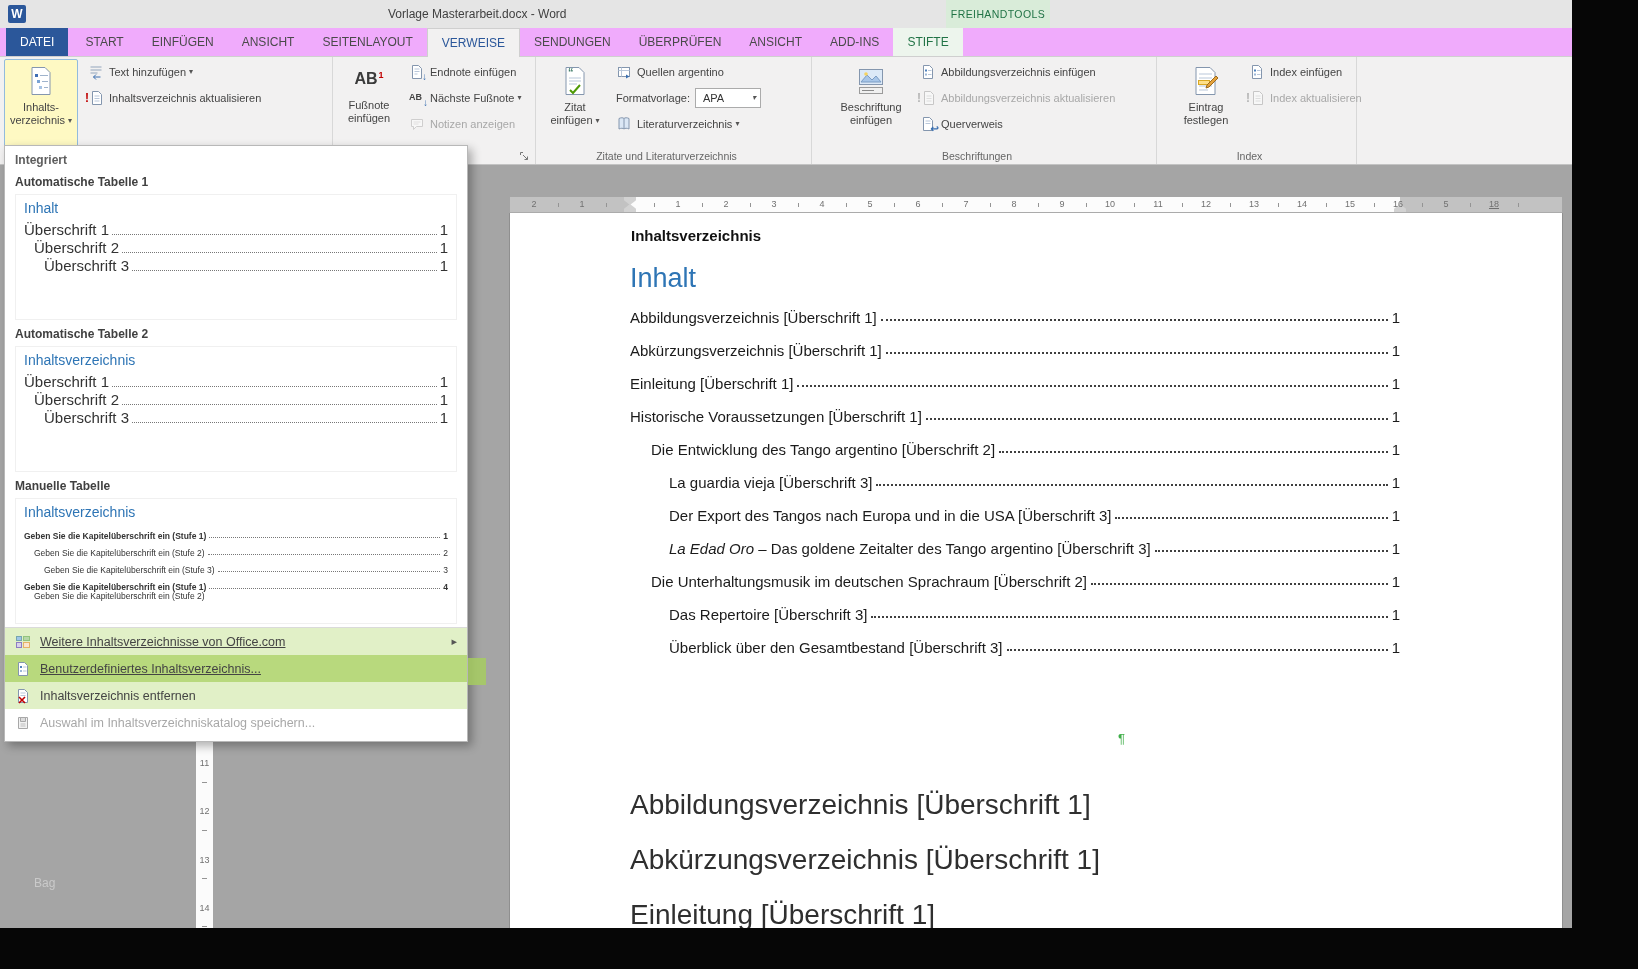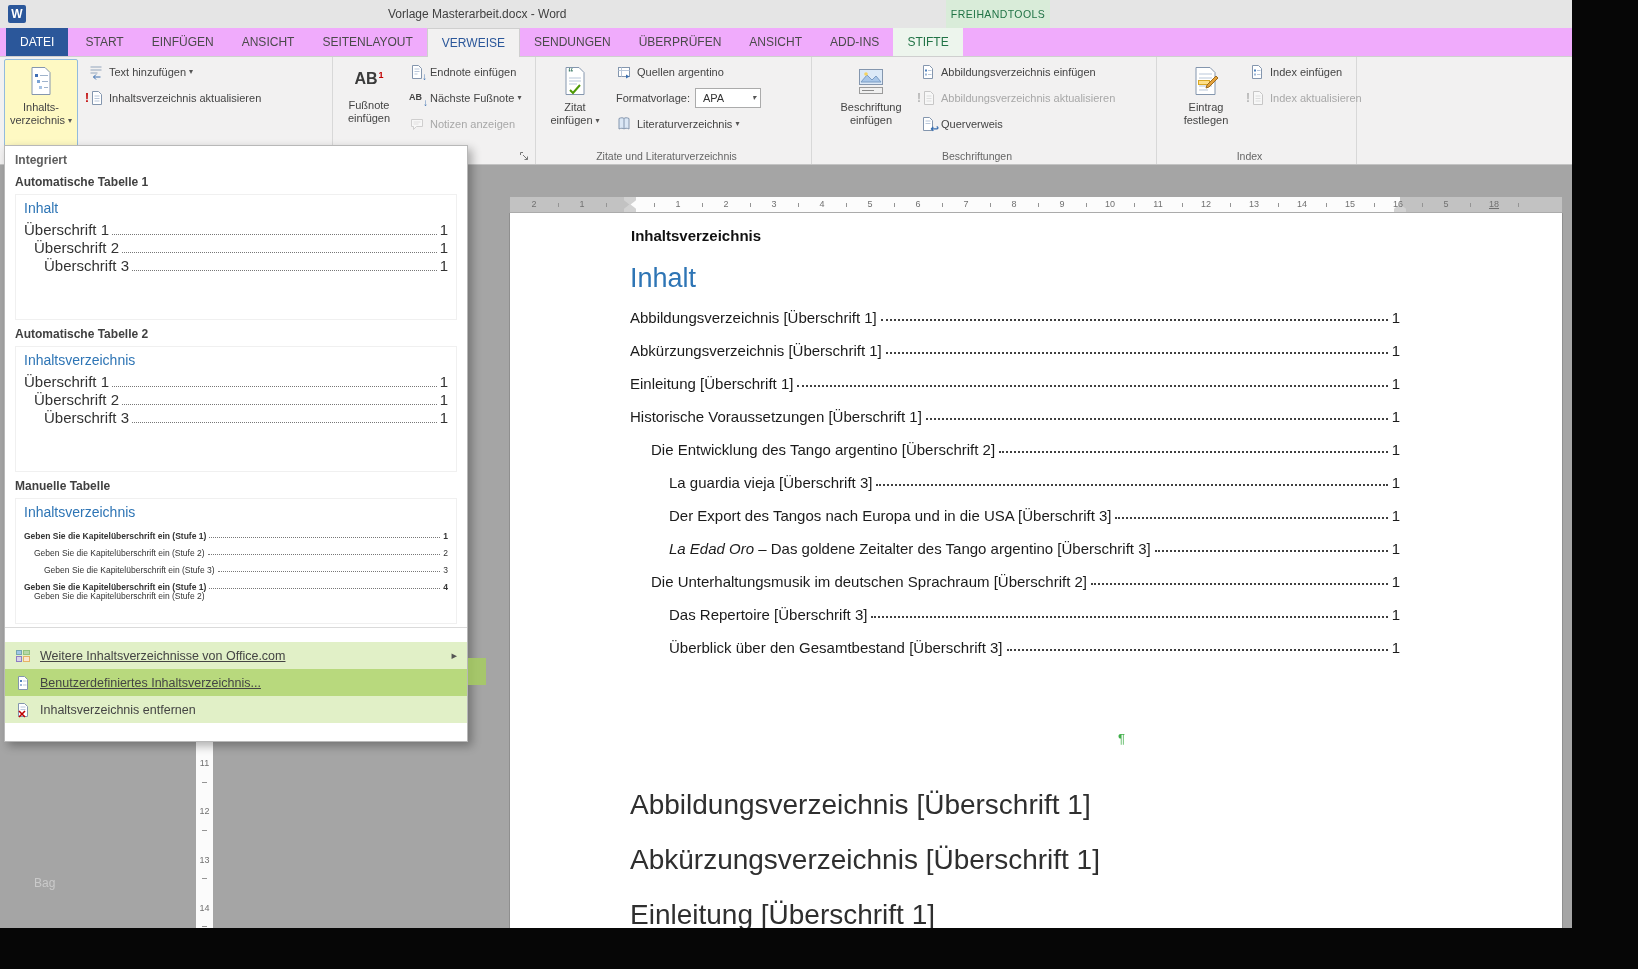--- a/index.html
+++ b/index.html
@@ -77,21 +77,21 @@
   .gal-name{font-size:12px;font-weight:bold;color:#404040;margin-bottom:5px}
   .gal-preview{border:1px solid #f0f0f0;background:#fff;padding:5px 8px 2px;height:126px;overflow:hidden}
   .gal-heading{font-size:14px;color:var(--heading-blue,#2e75b5);margin-bottom:4px}
   .gal-row{display:flex;align-items:flex-end;height:18px;font-size:15px;color:#333}
   .gal-row.small{font-size:8.5px;height:17px}
   .gal-row.b{font-weight:bold}
   .gal-row.i1{padding-left:10px}
   .gal-row.i2{padding-left:20px}
   .gal-row.cut{height:9px;overflow:hidden}
   .gal-row .leader{flex:1;border-bottom:1px dotted #777;margin:0 3px 3px}
-  .menu-cmds{position:absolute;left:0;right:0;top:481px;border-top:1px solid #dadada;padding-top:14px}
+  .menu-cmds{position:absolute;left:0;right:0;top:481px;border-top:1px solid #dadada;padding-top:0}
   .mcmd{height:27px;display:flex;align-items:center;padding:0 10px;font-size:12.5px;color:#444;position:relative}
   .mcmd .mic{width:16px;height:16px;margin-right:9px;flex:none}
   .mcmd.ul .mlabel{text-decoration:underline}
   .mcmd.disabled{color:var(--disabled,#a8a8a8)}
   .mcmd .subarrow{margin-left:auto;color:#555;font-size:11px}
   .mcmd.hl-light{background:var(--hl-light,#c3e19080)}
   .mcmd.hl-strong{background:var(--hl-strong,#a6d05dcc)}
   .hl-ext{position:absolute;left:468px;top:658px;width:18px;height:27px;background:var(--hl-strong,#a6d05dcc);z-index:41}
 </style>
 </head>
@@ -572,18 +572,26 @@
             <span class="mlabel">Benutzerdefiniertes Inhaltsverzeichnis...</span>
           </div>
           <div class="mcmd hl-light">
             <span class="mic"><svg width="16" height="16" viewBox="0 0 16 16">
                 <path d="M3.5 1.5h6l3 3v10h-9z" fill="#fff" stroke="#8496ae"></path>
                 <path d="M5.5 5h5M5.5 7.5h5" stroke="#b9c7da"></path>
                 <path d="M4 9l6 6M10 9l-6 6" stroke="#c00000" stroke-width="1.6"></path>
               </svg></span>
             <span class="mlabel">Inhaltsverzeichnis entfernen</span>
           </div>
+          <div class="mcmd disabled">
+            <span class="mic"><svg width="16" height="16" viewBox="0 0 16 16">
+                <path d="M3.5 2.5h9v11h-9z" fill="#f2f2f2" stroke="#a8a8a8"></path>
+                <path d="M5.5 2.5h5v4h-5z" fill="#dcdcdc" stroke="#a8a8a8"></path>
+                <path d="M5.5 9h5M5.5 11h5" stroke="#bdbdbd"></path>
+              </svg></span>
+            <span class="mlabel">Auswahl im Inhaltsverzeichniskatalog speichern...</span>
+          </div>
         </div>
     </div>
     <div class="hl-ext"></div>
 
   </div>
 </div>
 
 </body></html>

